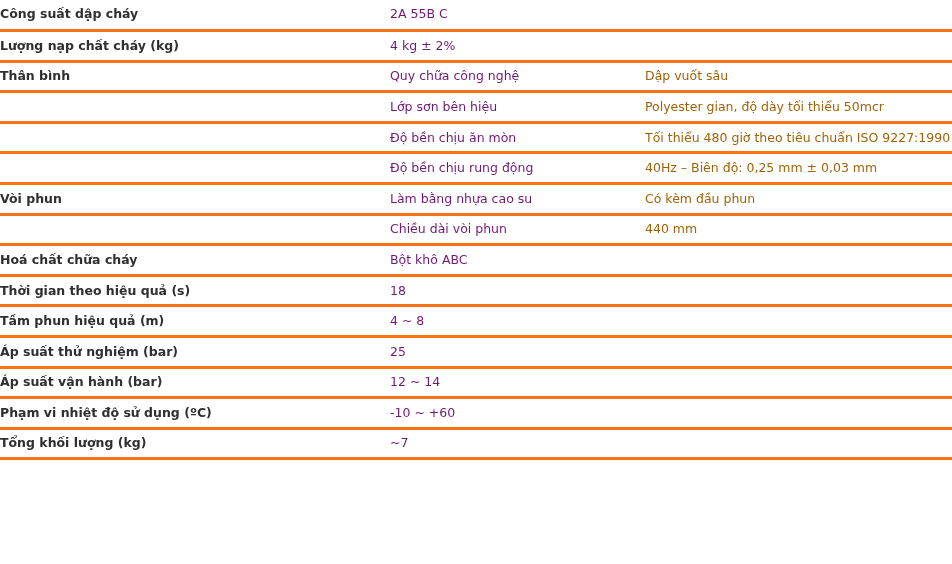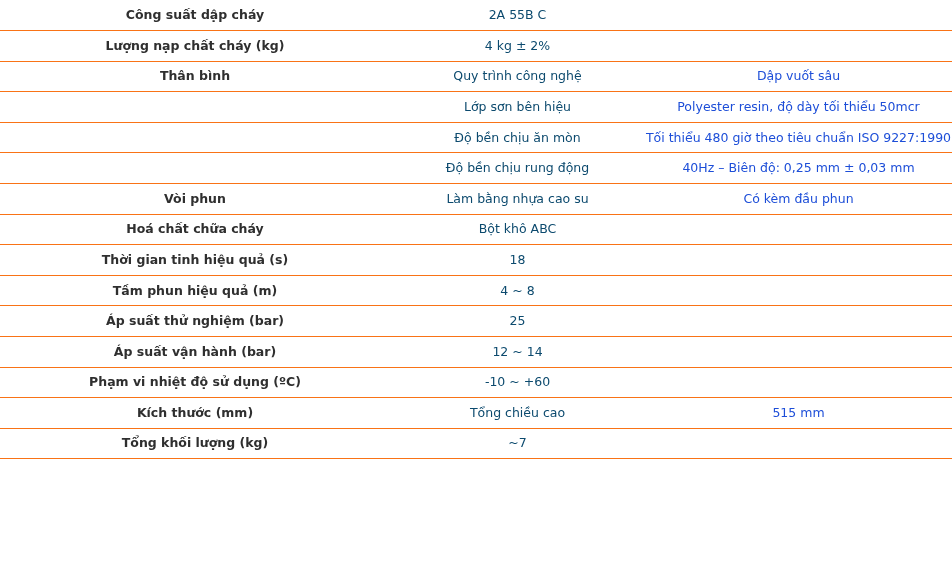--- a/index.html
+++ b/index.html
@@ -13,95 +13,99 @@
     font-family: "DejaVu Sans", "Liberation Sans", sans-serif;
     color: #333333;
     overflow: hidden;
   }
   #spec-table {
     width: 952px;
     border-collapse: collapse;
     table-layout: fixed;
   }
   #spec-table tr {
-    border-bottom: 1px solid #f97316;
-    text-align: center;
+    border-bottom: 3px solid #f97316;
   }
   #spec-table td {
     padding: 0;
     vertical-align: middle;
     font-size: 12.5px;
     line-height: 1.3;
     height: 30.6px;
     box-sizing: border-box;
   }
   td.col-label {
     width: 390px;
     padding-left: 12px;
     font-weight: bold;
     color: #2f2f2f;
   }
   td.col-mid {
     width: 255px;
     padding-left: 5px;
-    color: #0c4a6e;
+    color: #701a75;
   }
   td.col-val {
     width: 307px;
     padding-left: 4px;
-    color: #1d4ed8;
+    color: #a16207;
   }
 </style>
 </head>
 <body>
 
 <table id="spec-table">
   <tbody>
     <tr>
       <td class="col-label">Công suất dập cháy</td>
       <td class="col-mid">2A 55B C</td>
       <td class="col-val"></td>
     </tr>
     <tr>
       <td class="col-label">Lượng nạp chất cháy (kg)</td>
       <td class="col-mid">4 kg ± 2%</td>
       <td class="col-val"></td>
     </tr>
     <tr>
       <td class="col-label">Thân bình</td>
-      <td class="col-mid">Quy trình công nghệ</td>
+      <td class="col-mid">Quy chữa công nghệ</td>
       <td class="col-val">Dập vuốt sâu</td>
     </tr>
     <tr>
       <td class="col-label"></td>
       <td class="col-mid">Lớp sơn bên hiệu</td>
-      <td class="col-val">Polyester resin, độ dày tối thiểu 50mcr</td>
+      <td class="col-val">Polyester gian, độ dày tối thiểu 50mcr</td>
     </tr>
     <tr>
       <td class="col-label"></td>
       <td class="col-mid">Độ bền chịu ăn mòn</td>
       <td class="col-val">Tối thiểu 480 giờ theo tiêu chuẩn ISO 9227:1990</td>
     </tr>
     <tr>
       <td class="col-label"></td>
       <td class="col-mid">Độ bền chịu rung động</td>
       <td class="col-val">40Hz  – Biên độ: 0,25 mm ± 0,03 mm</td>
     </tr>
     <tr>
       <td class="col-label">Vòi phun</td>
       <td class="col-mid">Làm bằng nhựa cao su</td>
       <td class="col-val">Có kèm đầu phun</td>
     </tr>
     <tr>
+      <td class="col-label"></td>
+      <td class="col-mid">Chiều dài vòi phun</td>
+      <td class="col-val">440 mm</td>
+    </tr>
+    <tr>
       <td class="col-label">Hoá chất chữa cháy</td>
       <td class="col-mid">Bột khô ABC</td>
       <td class="col-val"></td>
     </tr>
     <tr>
-      <td class="col-label">Thời gian tinh hiệu quả (s)</td>
+      <td class="col-label">Thời gian theo hiệu quả (s)</td>
       <td class="col-mid">18</td>
       <td class="col-val"></td>
     </tr>
     <tr>
       <td class="col-label">Tầm phun hiệu quả (m)</td>
       <td class="col-mid">4 ~ 8</td>
       <td class="col-val"></td>
     </tr>
     <tr>
       <td class="col-label">Áp suất thử nghiệm (bar)</td>
@@ -112,23 +116,18 @@
       <td class="col-label">Áp suất vận hành (bar)</td>
       <td class="col-mid">12 ~ 14</td>
       <td class="col-val"></td>
     </tr>
     <tr>
       <td class="col-label">Phạm vi nhiệt độ sử dụng (ºC)</td>
       <td class="col-mid">-10 ~ +60</td>
       <td class="col-val"></td>
     </tr>
     <tr>
-      <td class="col-label">Kích thước (mm)</td>
-      <td class="col-mid">Tổng chiều cao</td>
-      <td class="col-val">515 mm</td>
-    </tr>
-    <tr>
       <td class="col-label">Tổng khối lượng (kg)</td>
       <td class="col-mid">~7</td>
       <td class="col-val"></td>
     </tr>
   </tbody>
 </table>
 
 </body></html>

